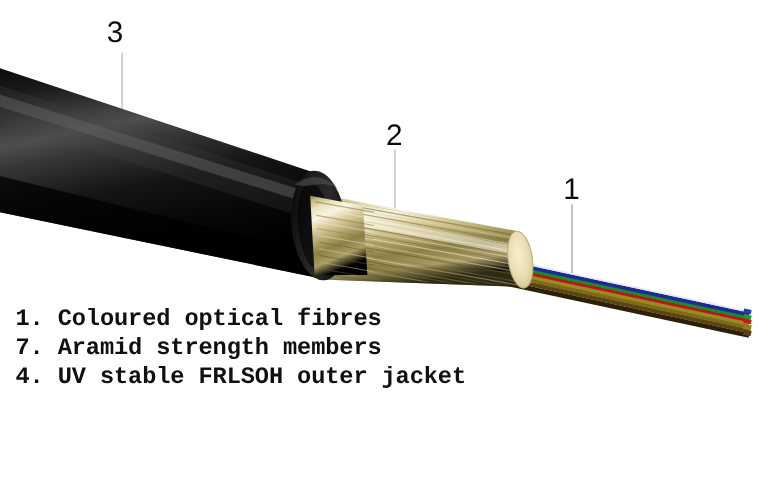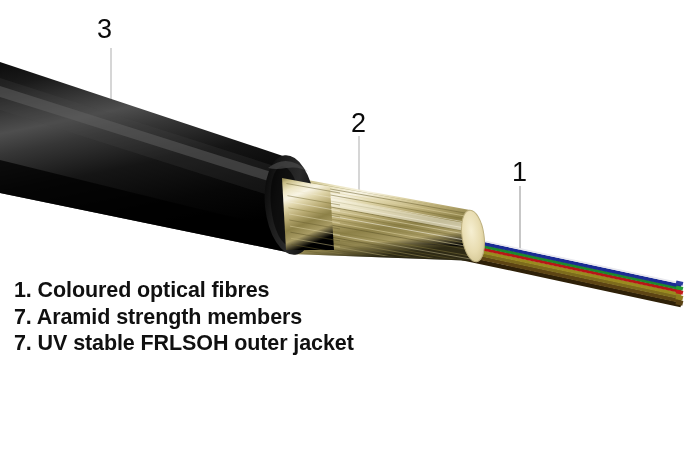--- a/index.html
+++ b/index.html
@@ -31,21 +31,21 @@
   #num3{left:97px;top:16px;}
   #num2{left:351px;top:110px;}
   #num1{left:512px;top:159px;}
 
   .legend{
     position:absolute;
     left:14px;top:277px;
     width:560px;
   }
   .legend-item{
-    font-family:Liberation Sans, sans-serif;
+    font-family:Liberation Mono, monospace;
     font-size:21.5px;
     font-weight:bold;
     color:#101010;
     line-height:26.5px;
     white-space:nowrap;
     letter-spacing:-0.1px;
   }
 </style>
 </head>
 <body>
@@ -216,16 +216,16 @@
     </g>
   </svg>
 
   <div class="callout-num" id="num3">3</div>
   <div class="callout-num" id="num2">2</div>
   <div class="callout-num" id="num1">1</div>
 
   <div class="legend">
     <div class="legend-item">1. Coloured optical fibres</div>
     <div class="legend-item">7. Aramid strength members</div>
-    <div class="legend-item">7. UV stable FRLSOH outer jacket</div>
+    <div class="legend-item">4. UV stable FRLSOH outer jacket</div>
   </div>
 
 </div>
 
 </body></html>

